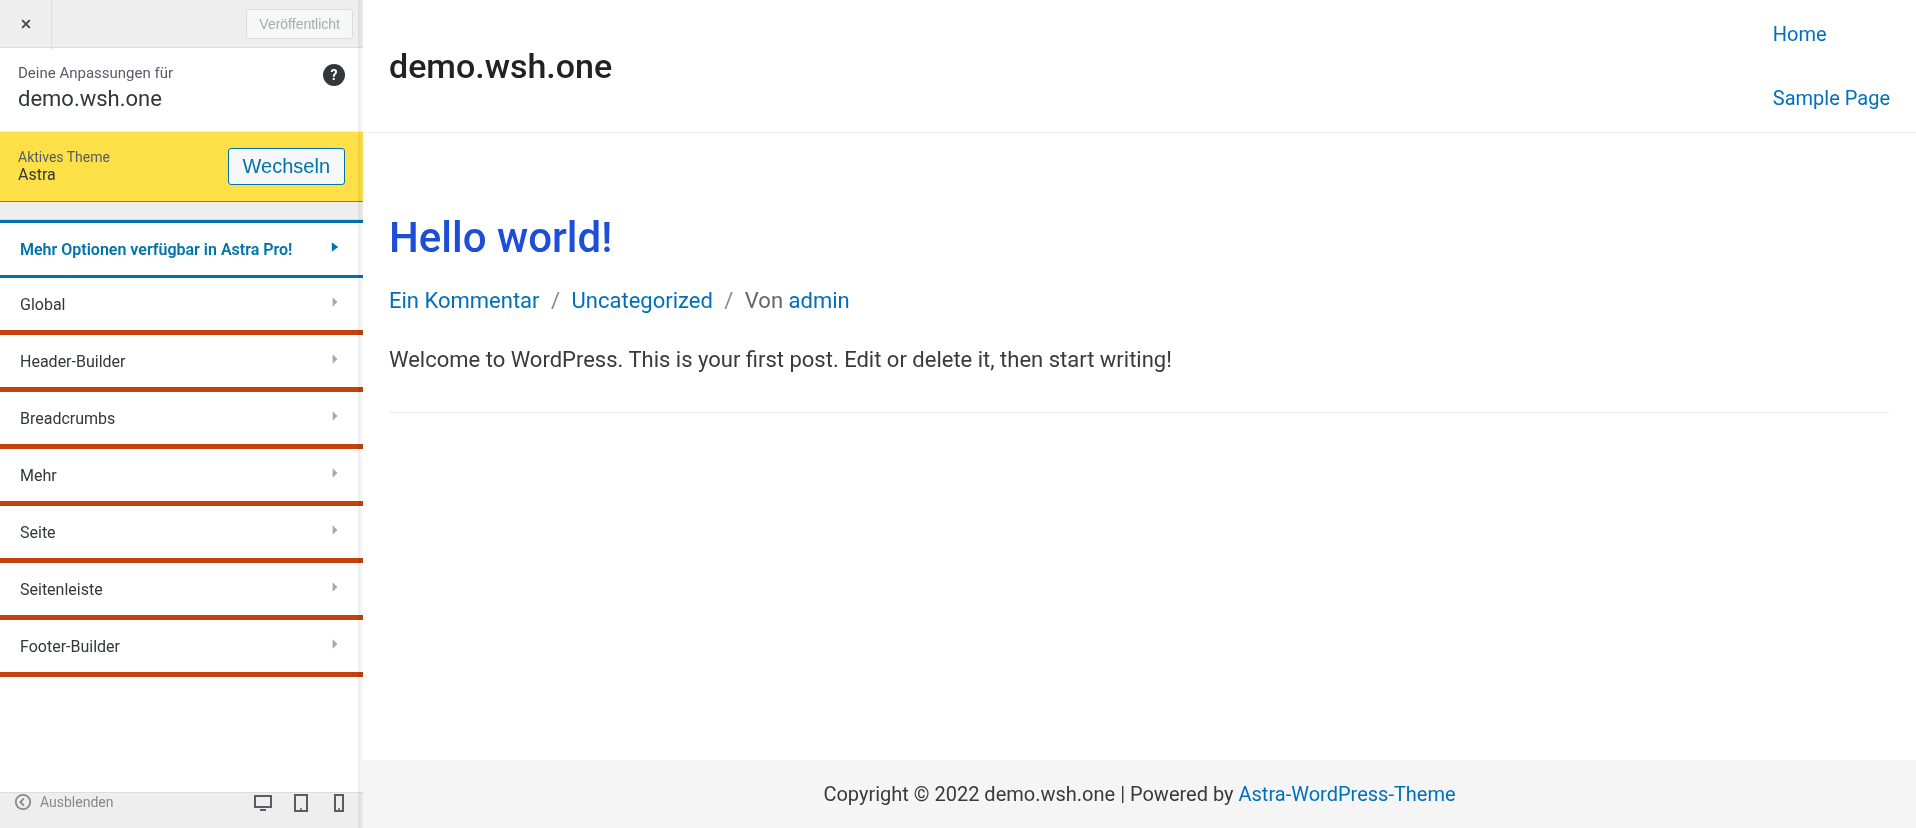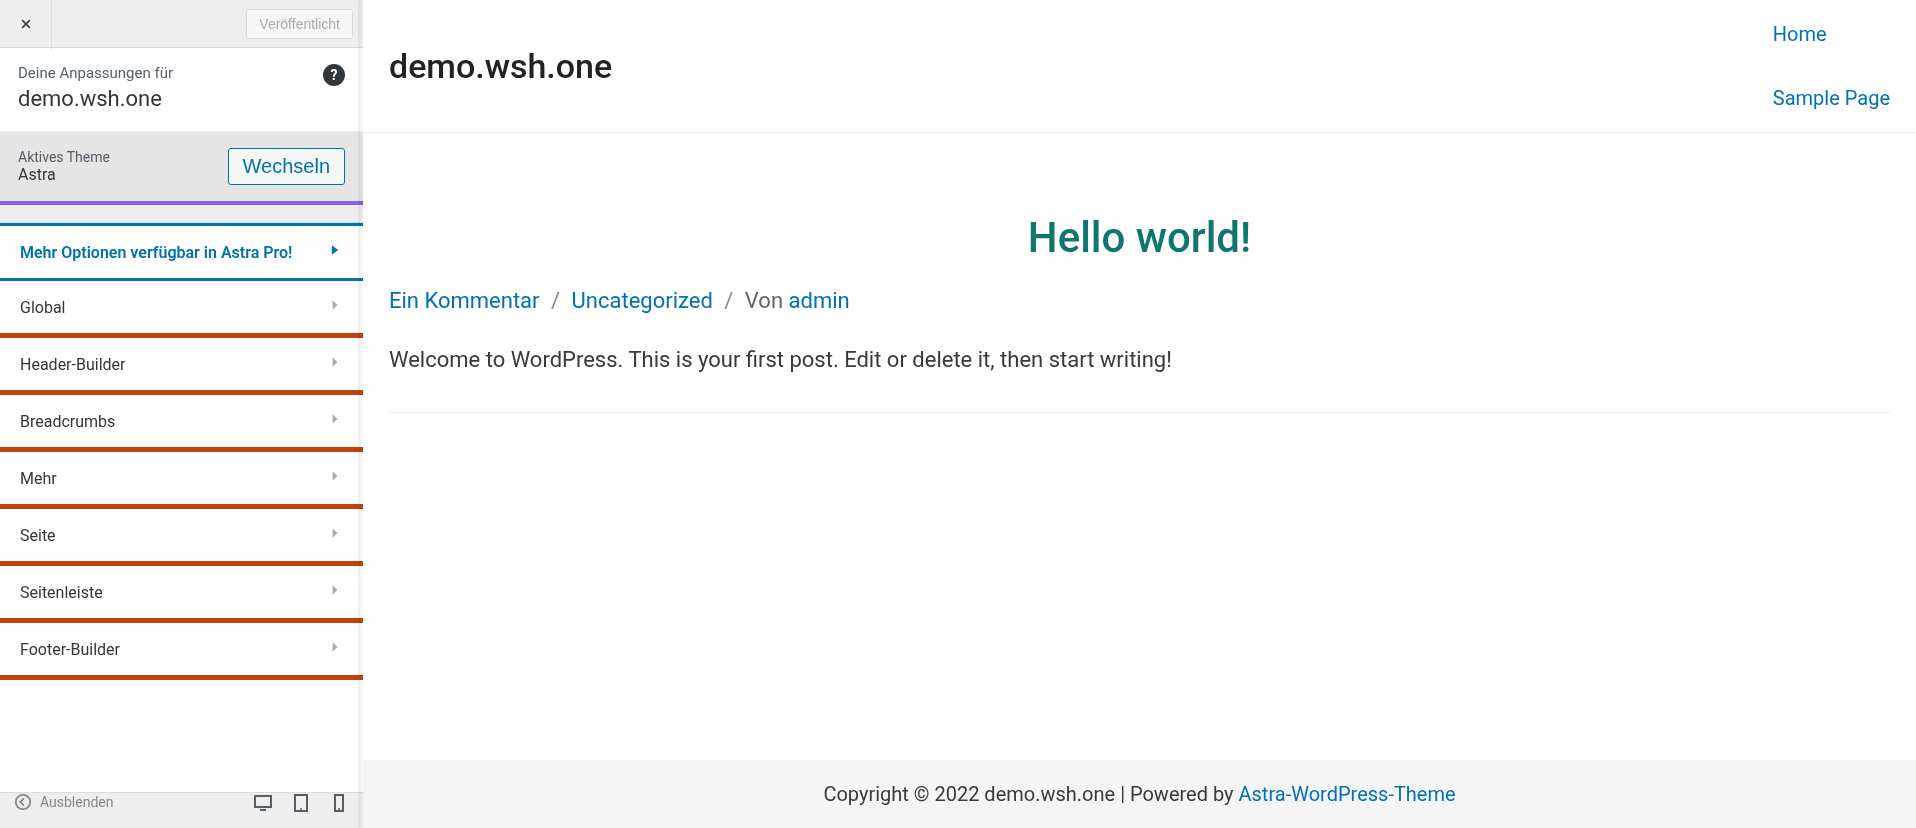--- a/index.html
+++ b/index.html
@@ -73,25 +73,25 @@
     font-size: 14px;
     font-weight: bold;
     display: flex;
     align-items: center;
     justify-content: center;
     cursor: pointer;
   }
 
   .theme-info {
     padding: 16px 18px;
-    border-bottom: 4px solid #8b5cf6;
-    display: flex;
-    justify-content: space-between;
-    align-items: center;
-    background: #e5e5e5;
+    border-bottom: 1px solid #8b5cf6;
+    display: flex;
+    justify-content: space-between;
+    align-items: center;
+    background: #fde047;
   }
   .theme-info .left .label { font-size: 14px; color: #555d66; }
   .theme-info .left .theme-name { font-size: 16px; color: #32373c; margin-top: 0; }
   .change-theme {
     border: 1px solid #0073aa;
     color: #0073aa;
     background: #f6f7f7;
     padding: 6px 14px;
     font-size: 20px;
     border-radius: 3px;
@@ -193,23 +193,22 @@
     text-decoration: none;
   }
 
   .pv-body {
     padding: 80px 26px 40px 26px;
     flex: 1;
   }
   .post-title {
     font-size: 42px;
     font-weight: 500;
-    color: #0f766e;
+    color: #1d4ed8;
     margin-bottom: 26px;
-    text-align: center;
   }
   .post-meta {
     font-size: 22px;
     color: #666;
     margin-bottom: 34px;
   }
   .post-meta a { color: #0170b9; text-decoration: none; }
   .post-meta .sep { color: #888; margin: 0 6px; }
   .post-content {
     font-size: 22px;

